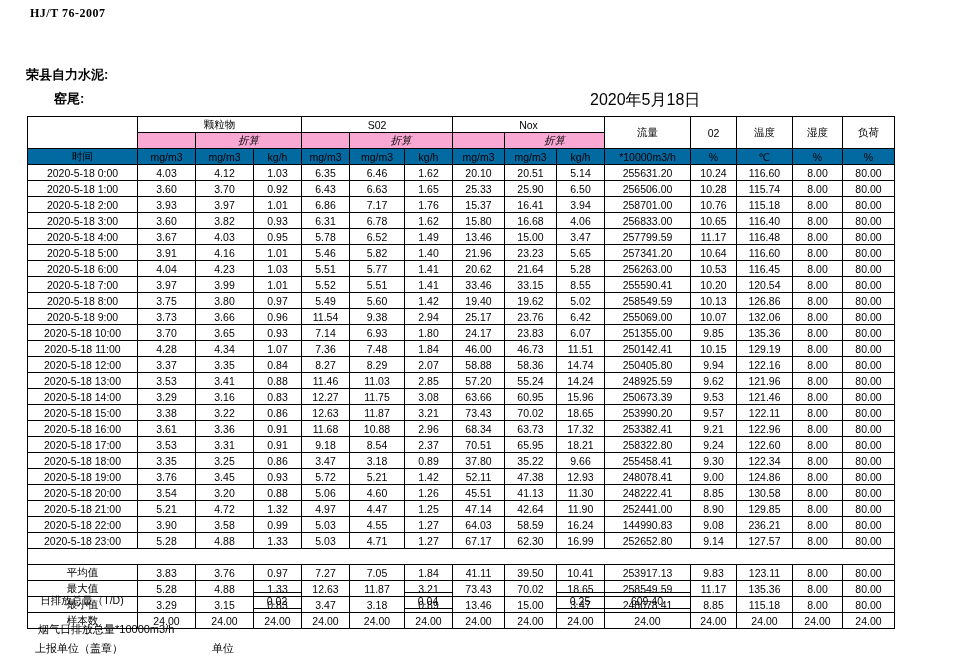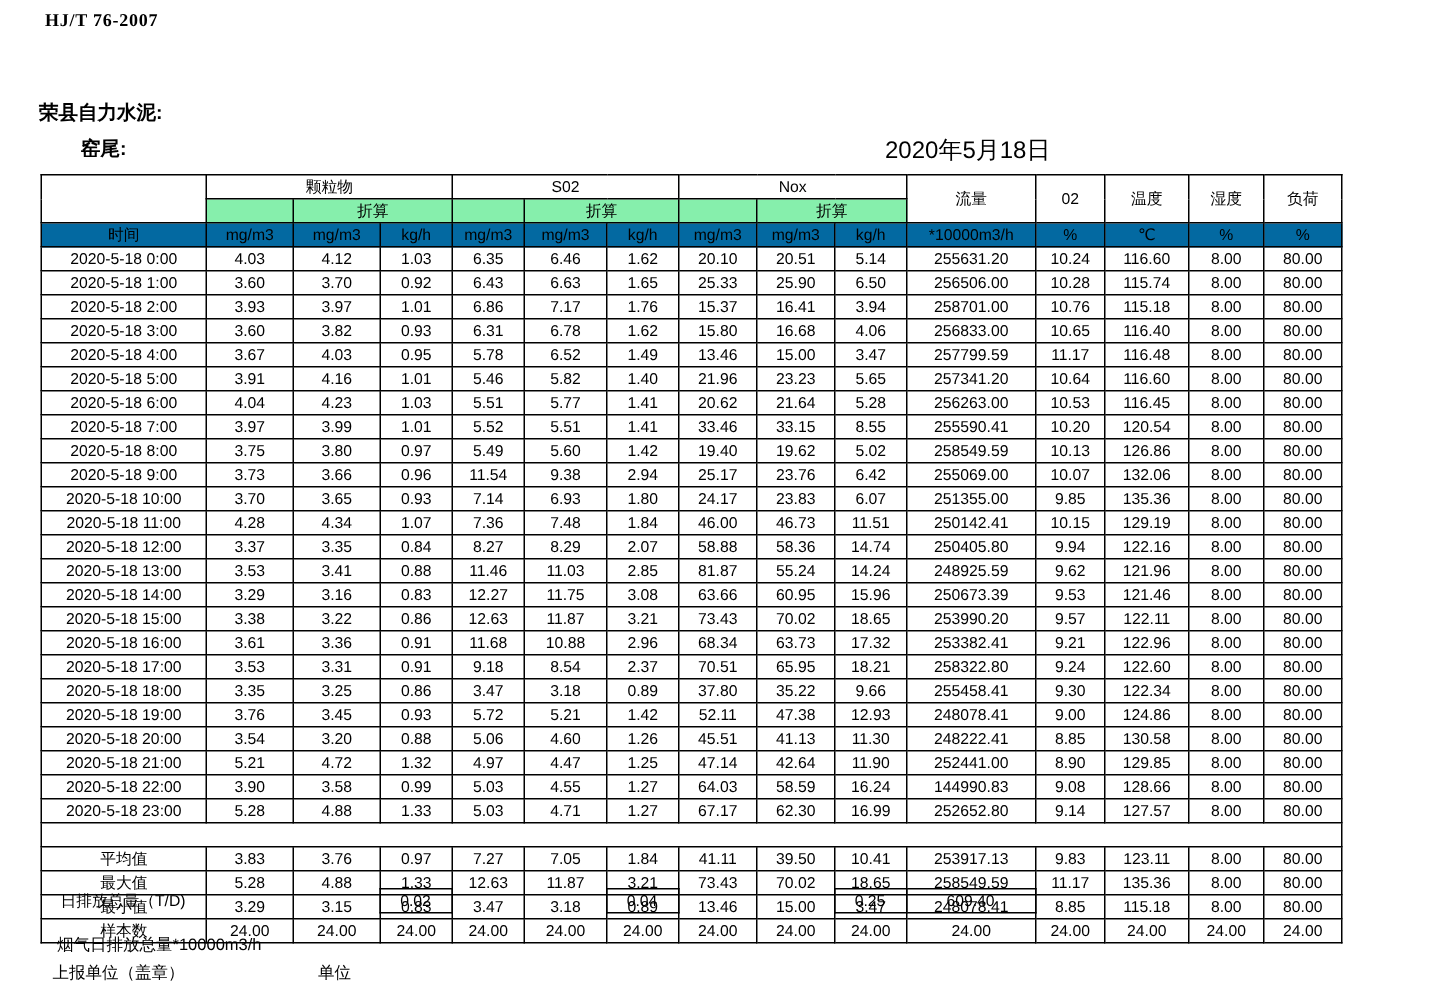--- a/index.html
+++ b/index.html
@@ -44,21 +44,21 @@
     font-weight:normal;
     font-size:10.5px;
     height:15px;
     padding:0 2px;
     text-align:center;
     vertical-align:middle;
     white-space:nowrap;
   }
   .grp{background:#ffffff;}
   .hdr-green{background:#0369a1;}
-  .hdr-sub{background:#86efac;}
+  .hdr-sub{background:#f9a8d4;font-style:italic;}
   .time-col{text-align:right;padding-right:5px;}
   .spacer-row td{border:none;height:6px;}
   .sum-label{text-align:right;padding-right:5px;}
   .bottom-note{
     position:absolute;left:20px;top:622px;font-size:11px;margin-left:18px;
   }
   .bottom-note2{
     position:absolute;left:35px;top:641px;font-size:11px;
   }
   .unit-note{
@@ -357,21 +357,21 @@
           <td>80.00</td>
         </tr>
         <tr>
           <td class="time-col">2020-5-18 13:00</td>
           <td>3.53</td>
           <td>3.41</td>
           <td>0.88</td>
           <td>11.46</td>
           <td>11.03</td>
           <td>2.85</td>
-          <td>81.87</td>
+          <td>57.20</td>
           <td>55.24</td>
           <td>14.24</td>
           <td>248925.59</td>
           <td>9.62</td>
           <td>121.96</td>
           <td>8.00</td>
           <td>80.00</td>
         </tr>
         <tr>
           <td class="time-col">2020-5-18 14:00</td>
@@ -515,21 +515,21 @@
           <td>3.58</td>
           <td>0.99</td>
           <td>5.03</td>
           <td>4.55</td>
           <td>1.27</td>
           <td>64.03</td>
           <td>58.59</td>
           <td>16.24</td>
           <td>144990.83</td>
           <td>9.08</td>
-          <td>128.66</td>
+          <td>236.21</td>
           <td>8.00</td>
           <td>80.00</td>
         </tr>
         <tr>
           <td class="time-col">2020-5-18 23:00</td>
           <td>5.28</td>
           <td>4.88</td>
           <td>1.33</td>
           <td>5.03</td>
           <td>4.71</td>

